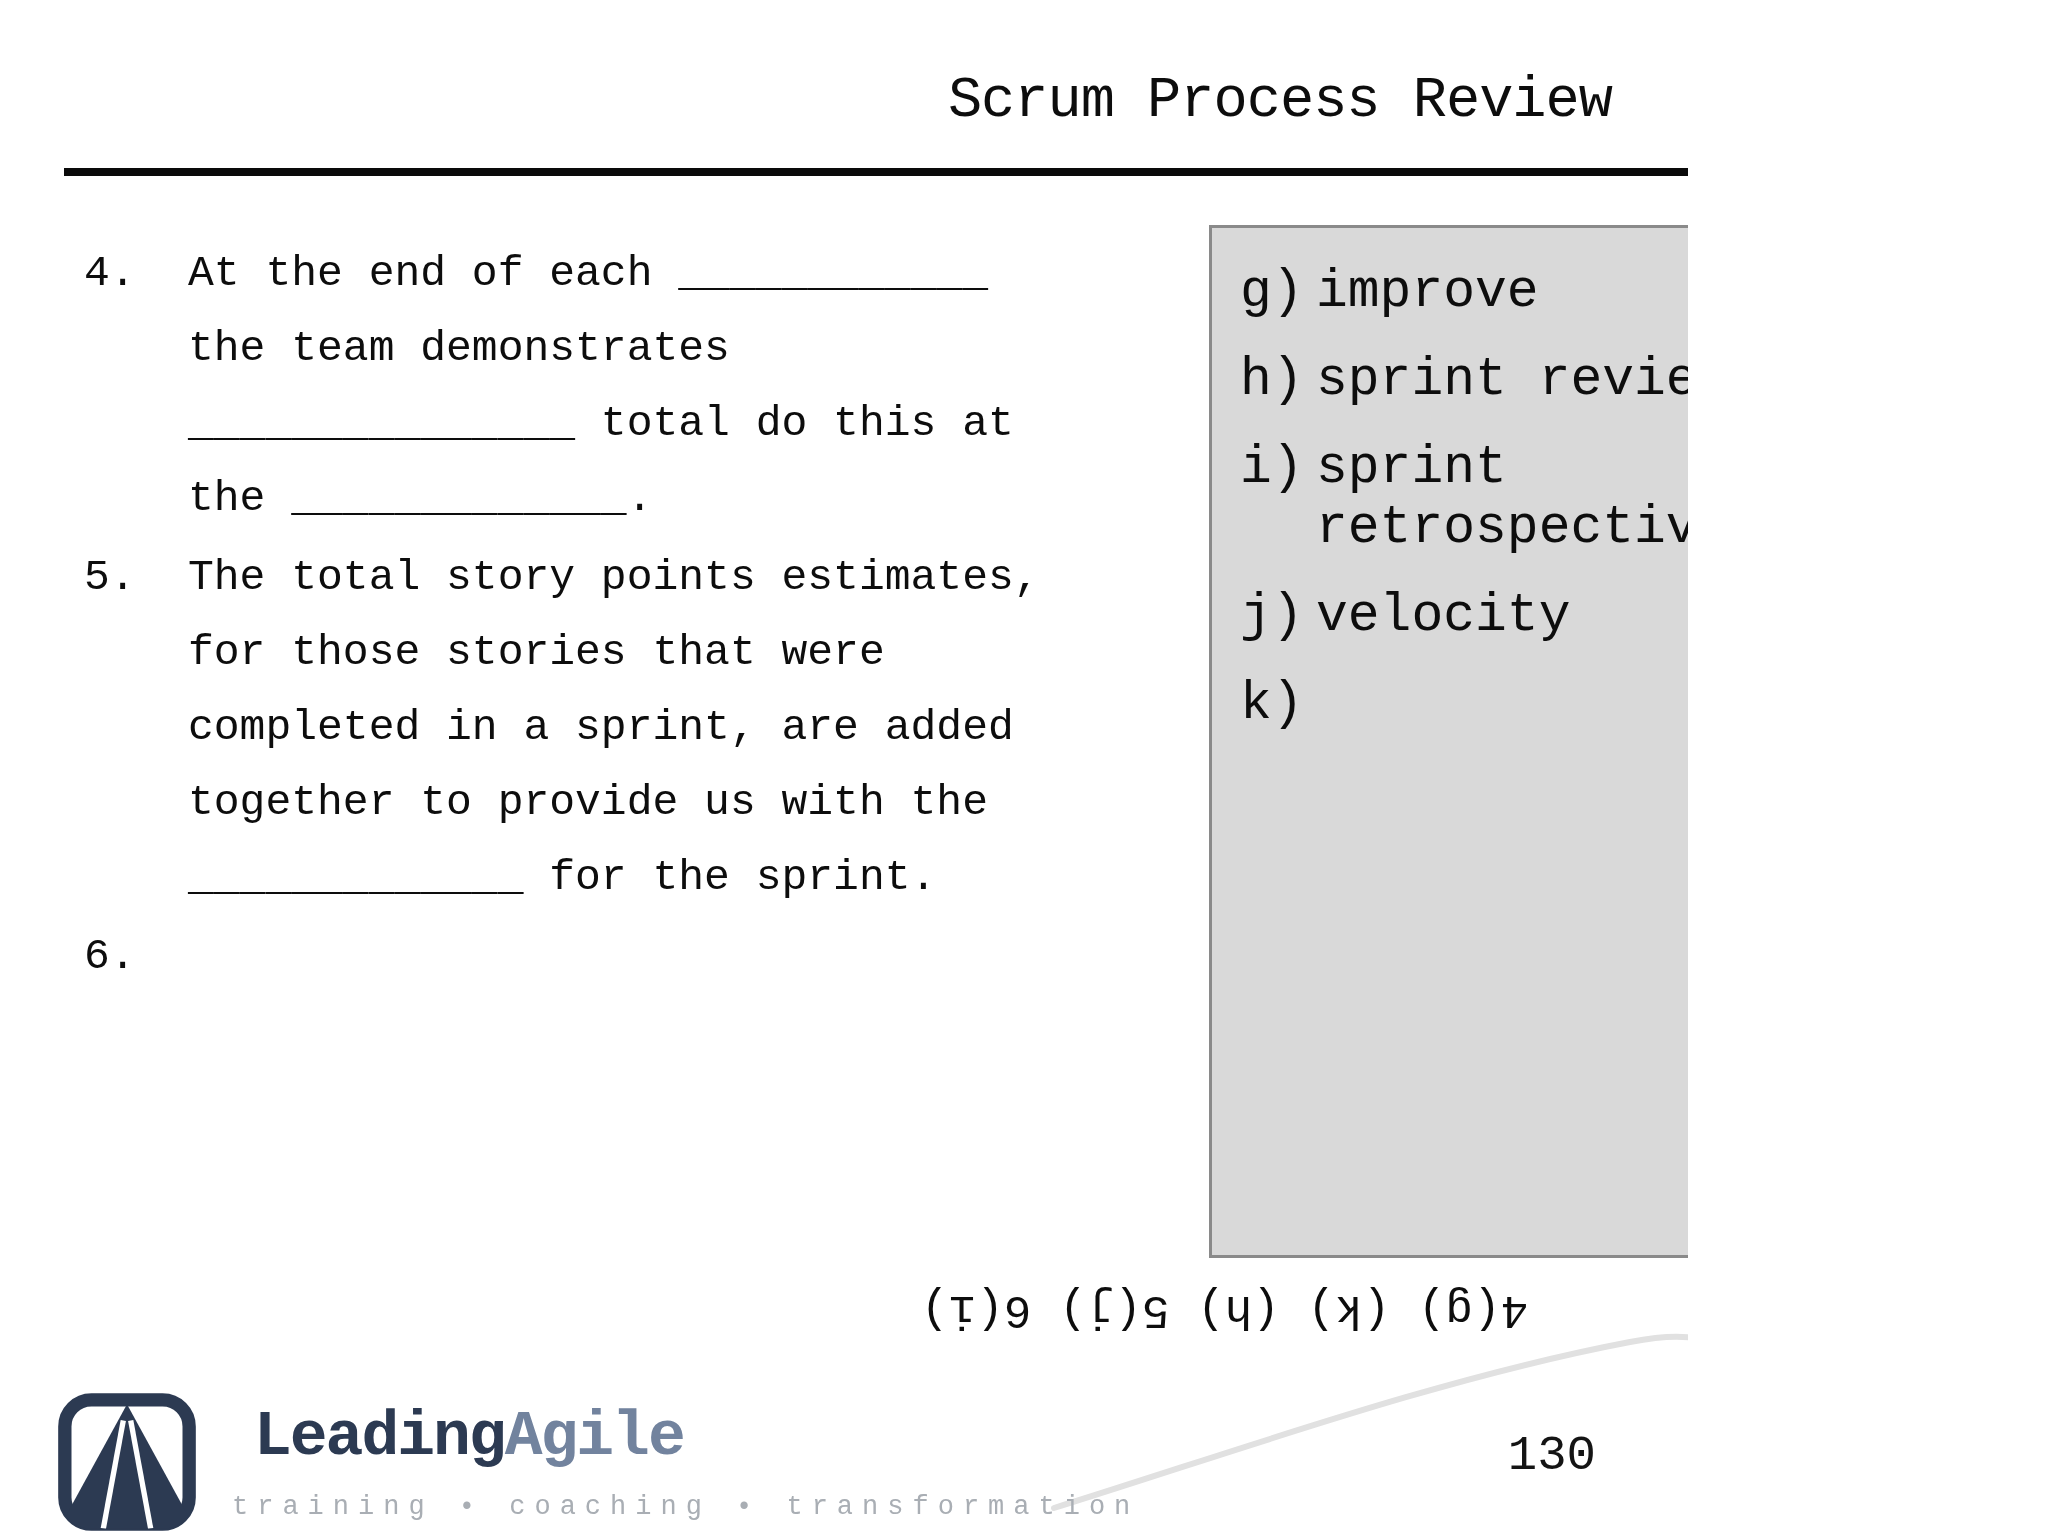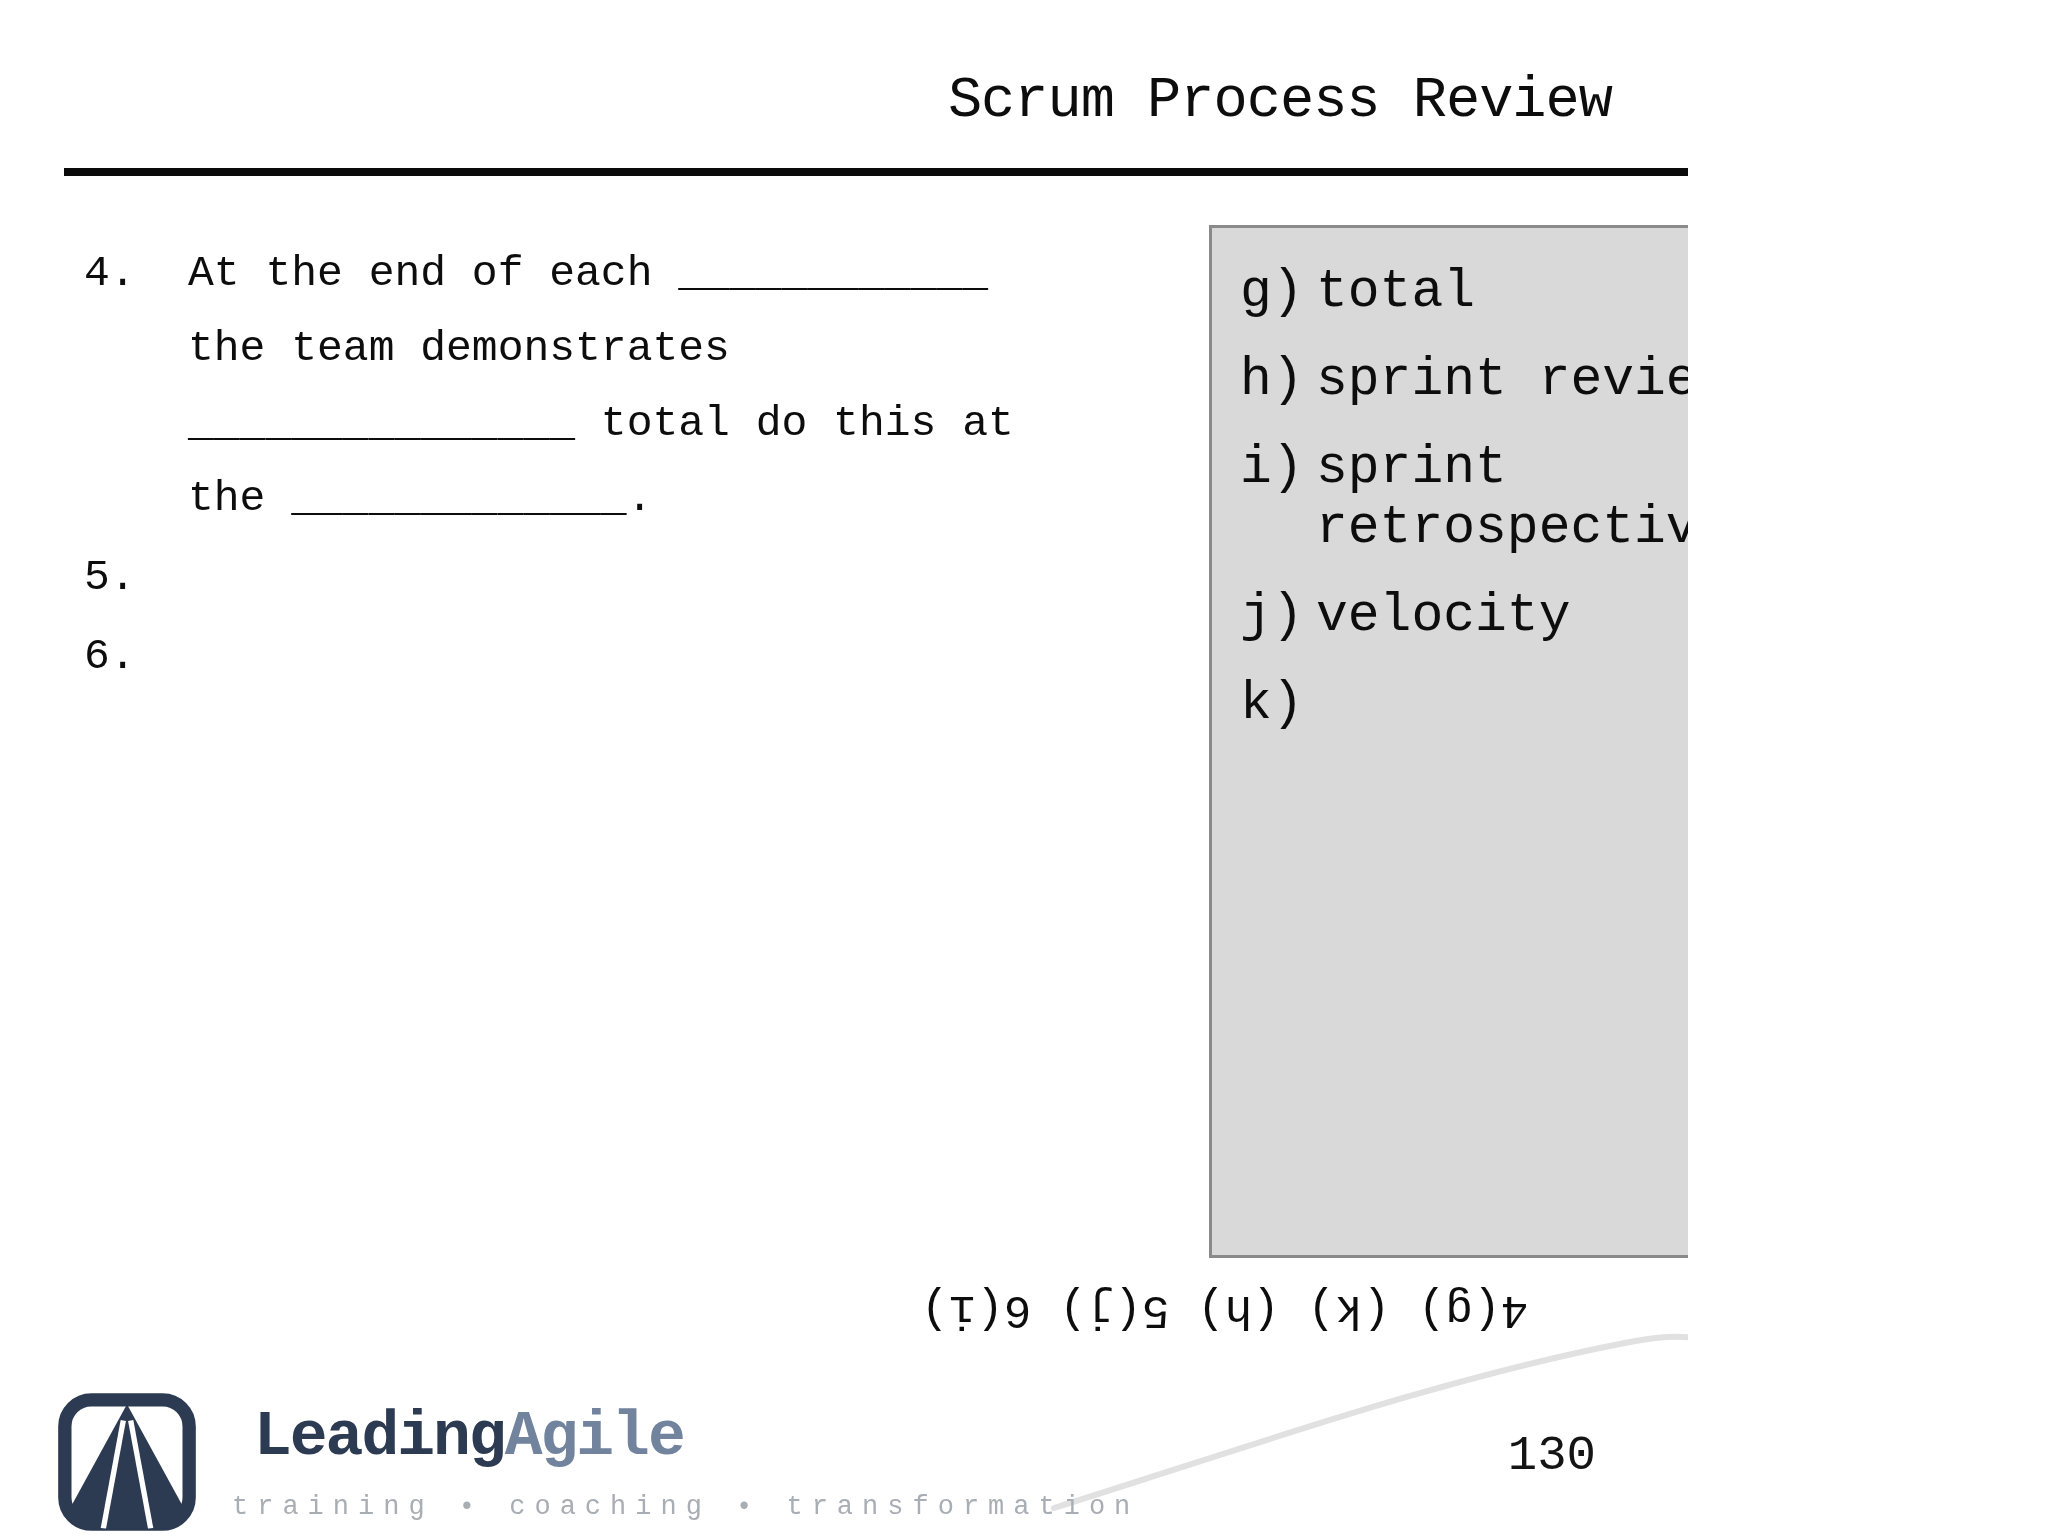--- a/index.html
+++ b/index.html
@@ -76,30 +76,35 @@
   <div class="questions">
     <div class="question">
       <span class="qnum">4.</span>
       <span class="qtext">At the end of each ____________
 the team demonstrates
 _______________ total do this at
 the _____________.</span>
     </div>
     <div class="question">
       <span class="qnum">5.</span>
+      <span class="qtext">The total story points estimates,
+for those stories that were
+completed in a sprint, are added
+together to provide us with the
+_____________ for the sprint.</span>
     </div>
     <div class="question">
       <span class="qnum">6.</span>
     </div>
   </div>
 
   <div class="answer-box">
     <div class="answer-row">
       <span class="marker">g)</span>
-      <span class="label">total</span>
+      <span class="label">improve</span>
     </div>
     <div class="answer-row">
       <span class="marker">h)</span>
       <span class="label">sprint review</span>
     </div>
     <div class="answer-row">
       <span class="marker">i)</span>
       <span class="label">sprint retrospective</span>
     </div>
     <div class="answer-row">

